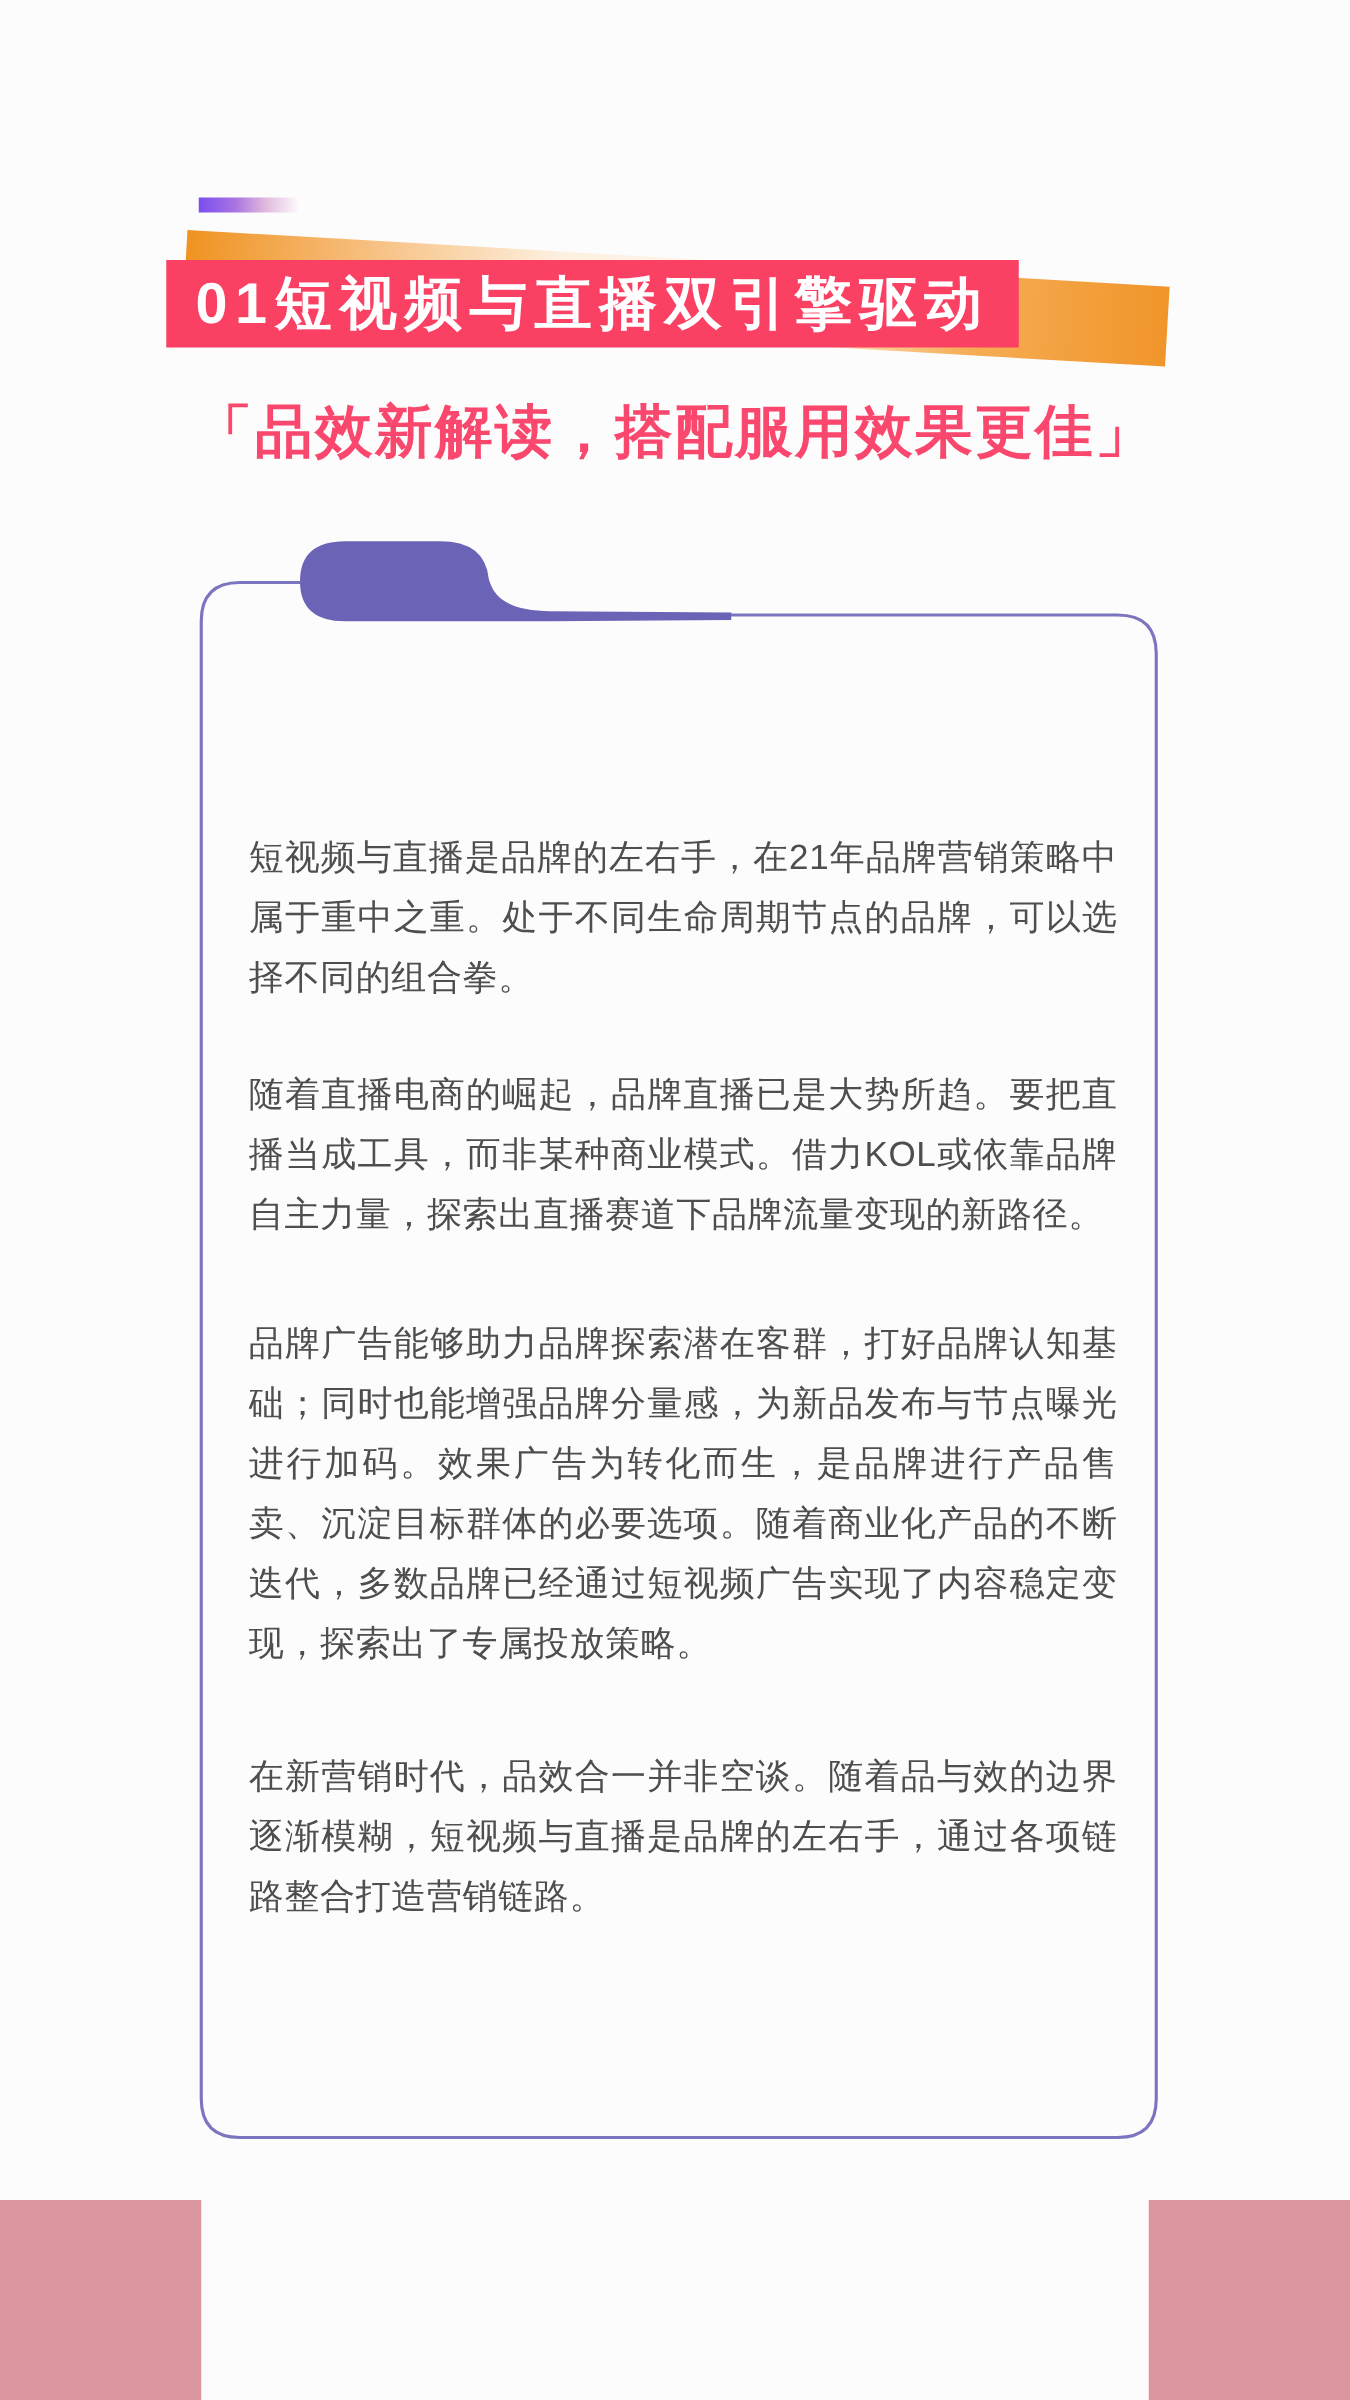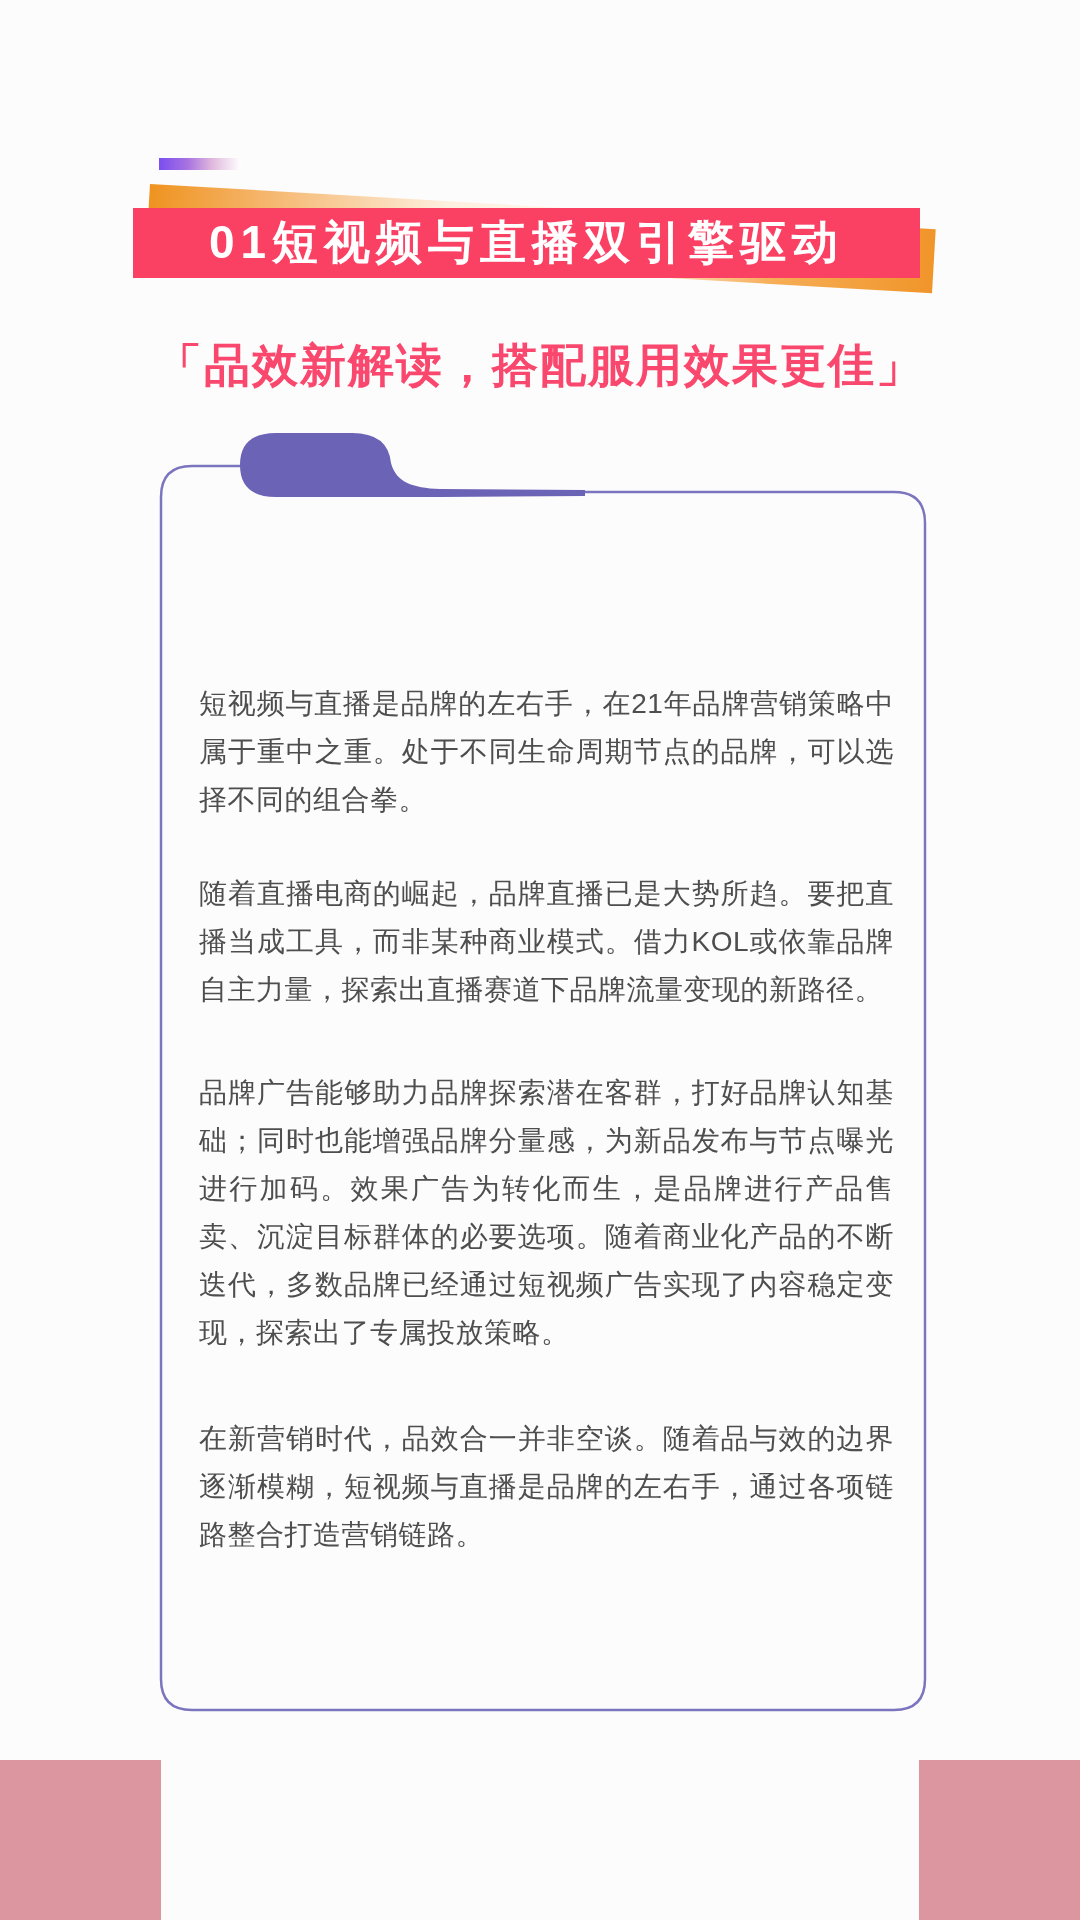--- a/index.html
+++ b/index.html
@@ -18,40 +18,40 @@
 
   
   .orange-bar{
     left:150px;top:184px;width:787px;height:64px;
     background:linear-gradient(90deg,#ef9320 0%,#f5b469 14%,#fdf0e0 38%,#fdf5ec 58%,#f6ad55 80%,#f0952a 100%);
     transform:rotate(3.3deg);transform-origin:top left;
   }
 
   
   .banner{
-    left:133px;top:208px;width:787px;height:70px;
+    left:133px;top:208px;width:682px;height:70px;
     background:#fa4164;
     display:flex;align-items:center;justify-content:center;
   }
   .banner-title{
     color:#ffffff;font-size:46px;font-weight:bold;letter-spacing:6px;white-space:nowrap;
   }
 
   
   .subtitle{
     left:0;top:315px;width:1080px;text-align:center;
-    color:#f9476d;font-size:46px;font-weight:bold;letter-spacing:2px;white-space:nowrap;margin-top:20px;
+    color:#f9476d;font-size:46px;font-weight:bold;letter-spacing:2px;white-space:nowrap;
   }
 
   
   .card-svg{left:140px;top:420px;width:800px;height:1300px;}
 
   
   .card-body{
-    left:199px;top:680px;width:695px;
+    left:199px;top:662px;width:695px;
     color:#4e4e4e;font-size:28px;line-height:48px;letter-spacing:0.5px;
     text-align:justify;
   }
   .card-body p{margin:0;}
   .card-body p + p{margin-top:46px;}
   .card-body p:nth-of-type(3){margin-top:55px;}
   .card-body p:nth-of-type(4){margin-top:58px;}
 
   
   .foot-block{top:1760px;width:161px;height:160px;background:#dc96a0;}

